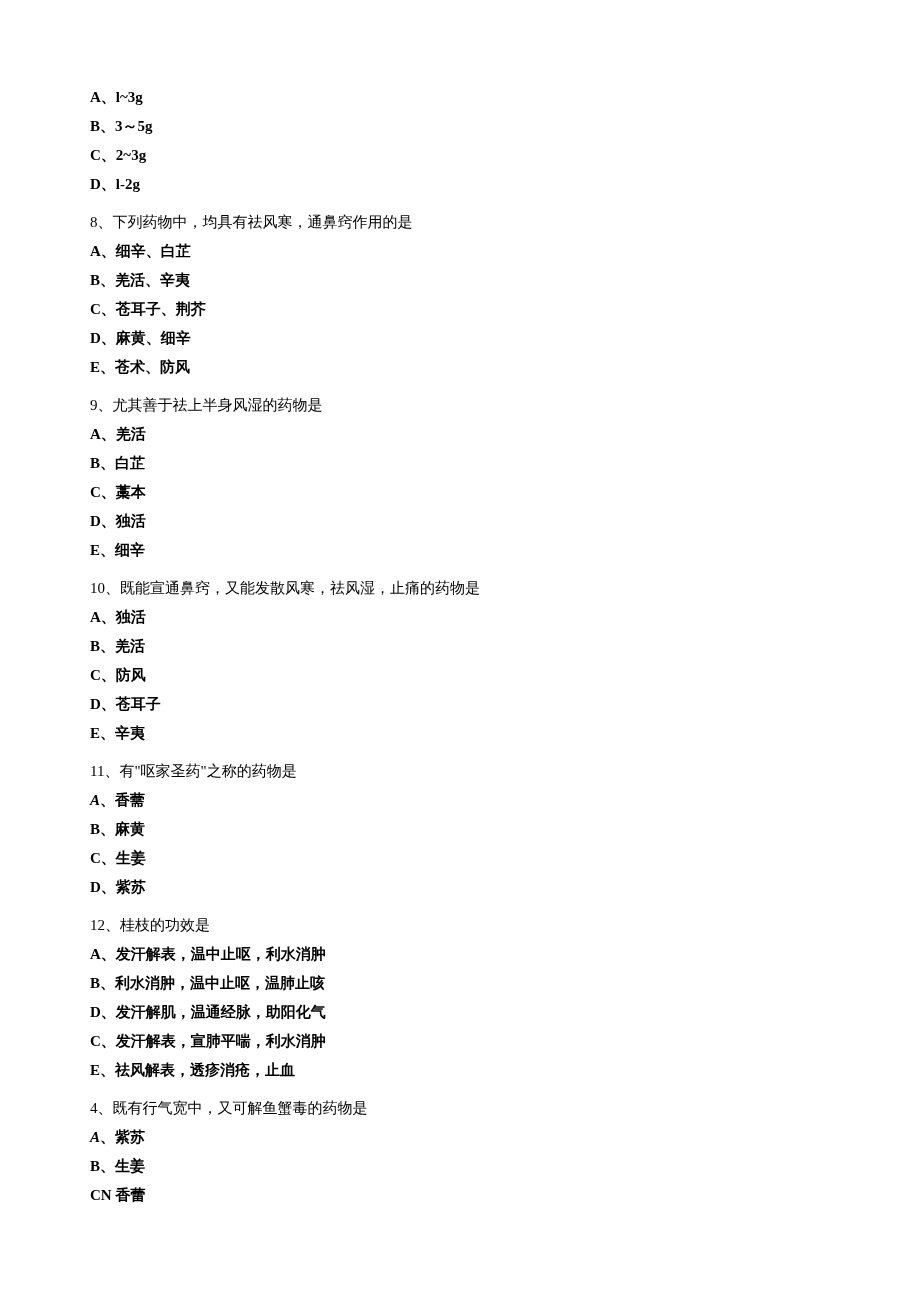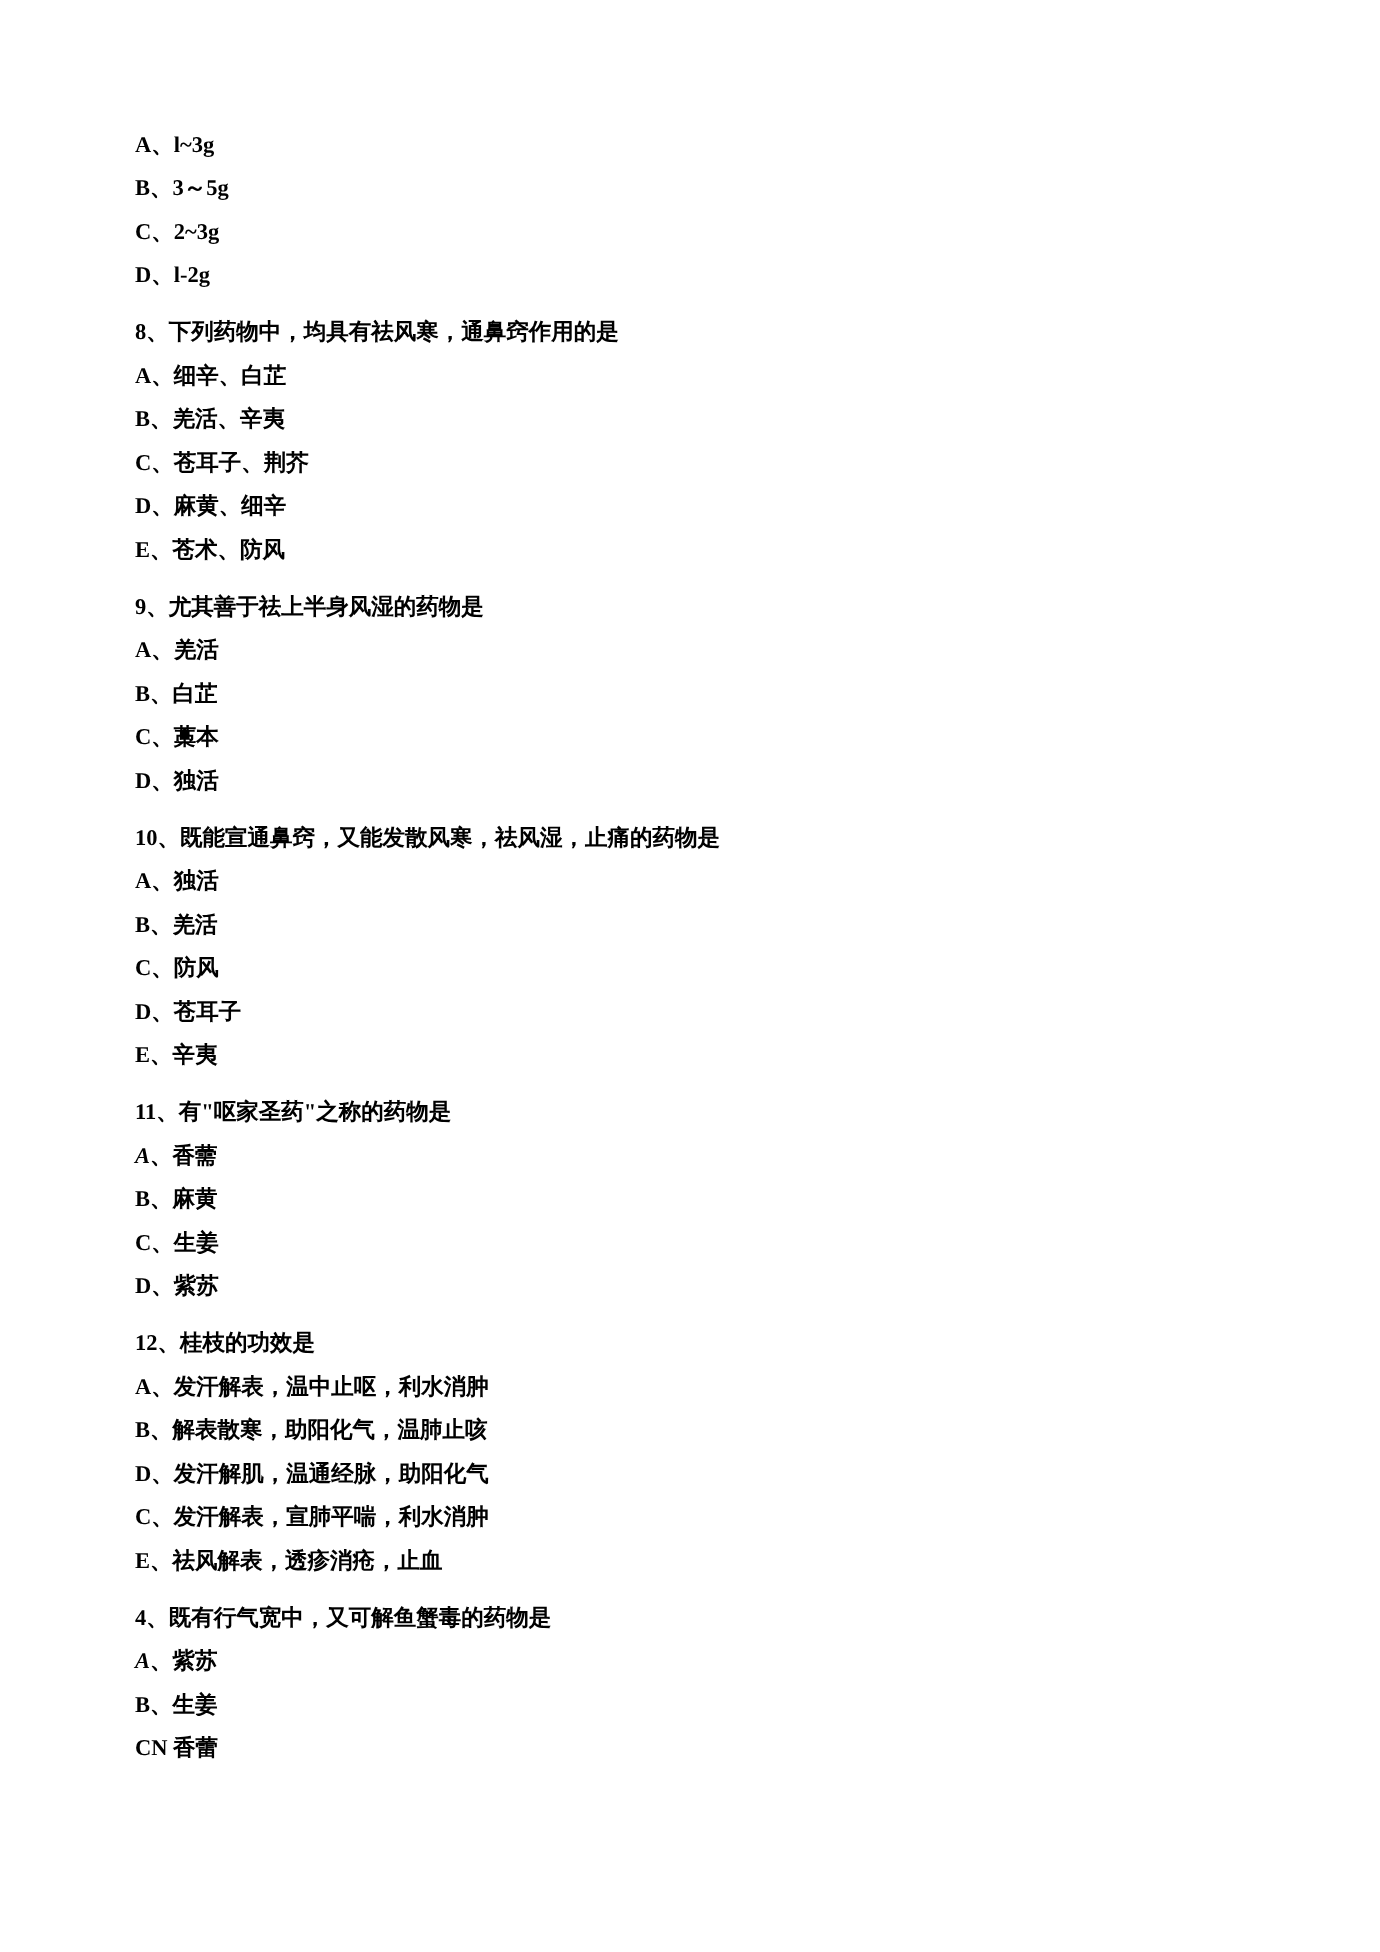--- a/index.html
+++ b/index.html
@@ -11,21 +11,21 @@
     box-sizing: border-box;
     font-size: 15px;
     line-height: 1.6;
     color: #000;
   }
   .option {
     margin: 5px 0;
     font-weight: bold;
   }
   .question {
-    font-weight: bold;
+    font-weight: normal;
     margin-top: 14px;
     margin-bottom: 5px;
   }
   .italic-letter {
     font-style: italic;
     font-family: "Times New Roman", serif;
   }
 </style>
 </head>
 <body>
@@ -39,34 +39,35 @@
     <div class="option">A、细辛、白芷</div>
     <div class="option">B、羌活、辛夷</div>
     <div class="option">C、苍耳子、荆芥</div>
     <div class="option">D、麻黄、细辛</div>
     <div class="option">E、苍术、防风</div>
     <div class="question">9、尤其善于祛上半身风湿的药物是</div>
     <div class="option">A、羌活</div>
     <div class="option">B、白芷</div>
     <div class="option">C、藁本</div>
     <div class="option">D、独活</div>
+    <div class="option">E、细辛</div>
     <div class="question">10、既能宣通鼻窍，又能发散风寒，祛风湿，止痛的药物是</div>
     <div class="option">A、独活</div>
     <div class="option">B、羌活</div>
     <div class="option">C、防风</div>
     <div class="option">D、苍耳子</div>
     <div class="option">E、辛夷</div>
     <div class="question">11、有"呕家圣药"之称的药物是</div>
     <div class="option"><span class="italic-letter">A</span><span>、香薷</span></div>
     <div class="option">B、麻黄</div>
     <div class="option">C、生姜</div>
     <div class="option">D、紫苏</div>
     <div class="question">12、桂枝的功效是</div>
     <div class="option">A、发汗解表，温中止呕，利水消肿</div>
-    <div class="option">B、解表散寒，助阳化气，温肺止咳</div>
+    <div class="option">B、利水消肿，温中止呕，温肺止咳</div>
     <div class="option">D、发汗解肌，温通经脉，助阳化气</div>
     <div class="option">C、发汗解表，宣肺平喘，利水消肿</div>
     <div class="option">E、祛风解表，透疹消疮，止血</div>
     <div class="question">4、既有行气宽中，又可解鱼蟹毒的药物是</div>
     <div class="option"><span class="italic-letter">A</span><span>、紫苏</span></div>
     <div class="option">B、生姜</div>
     <div class="option">CN 香蕾</div>
   </div>
 
 </body></html>

